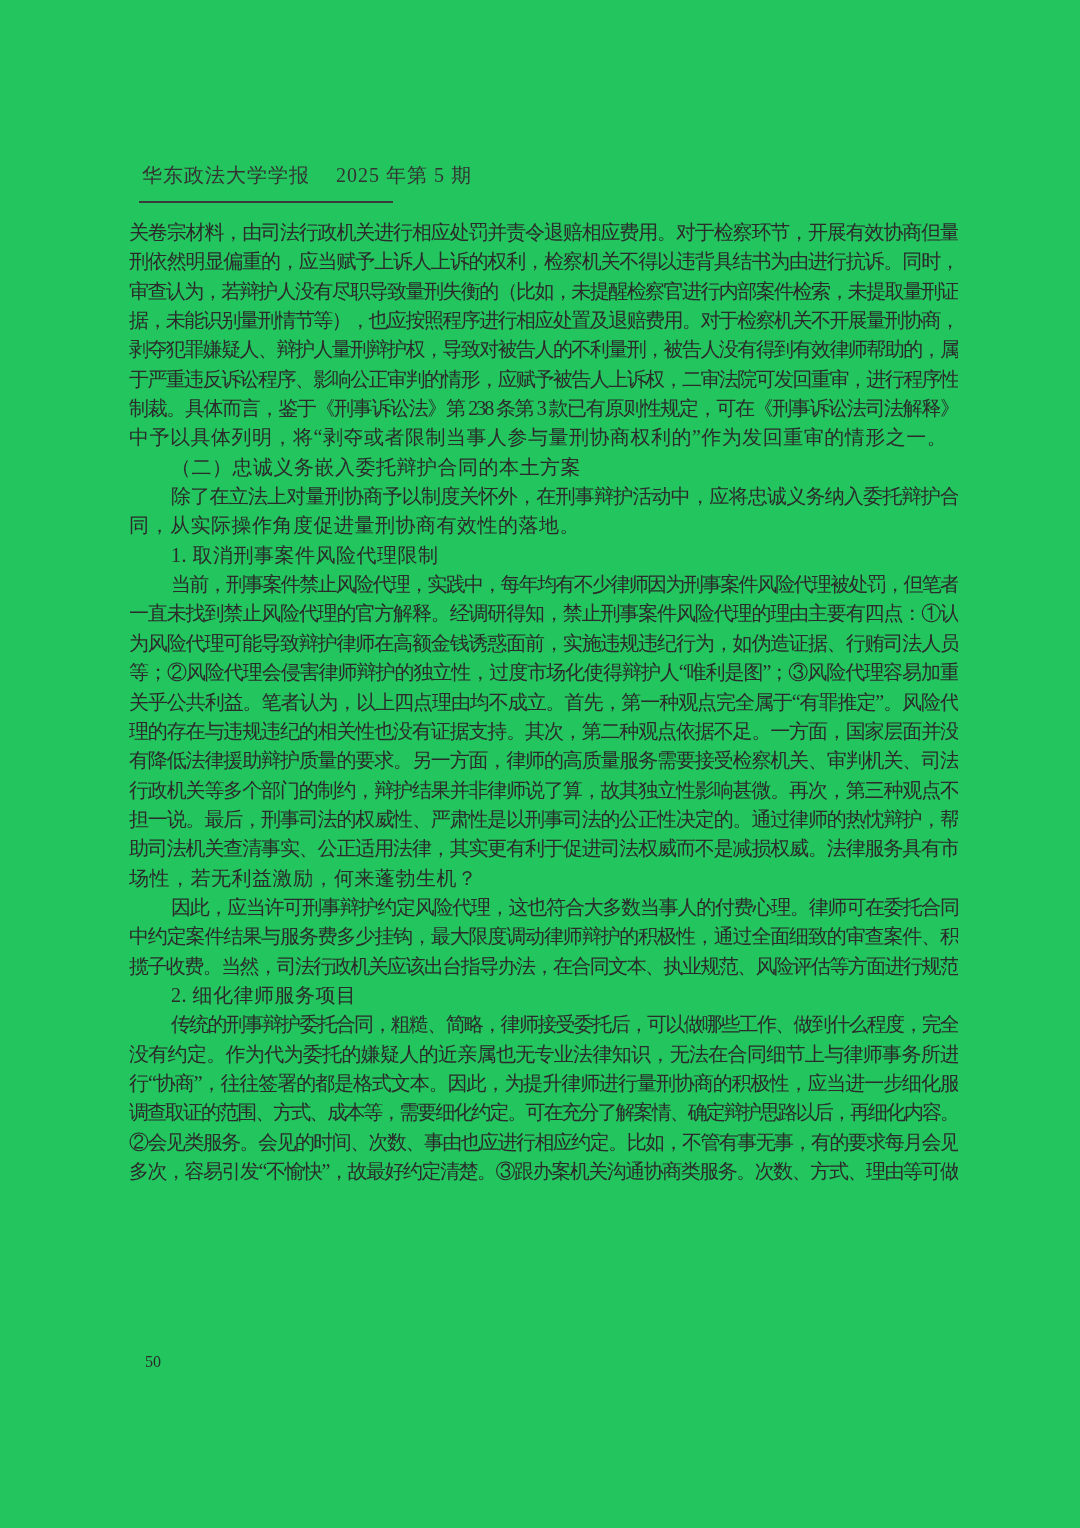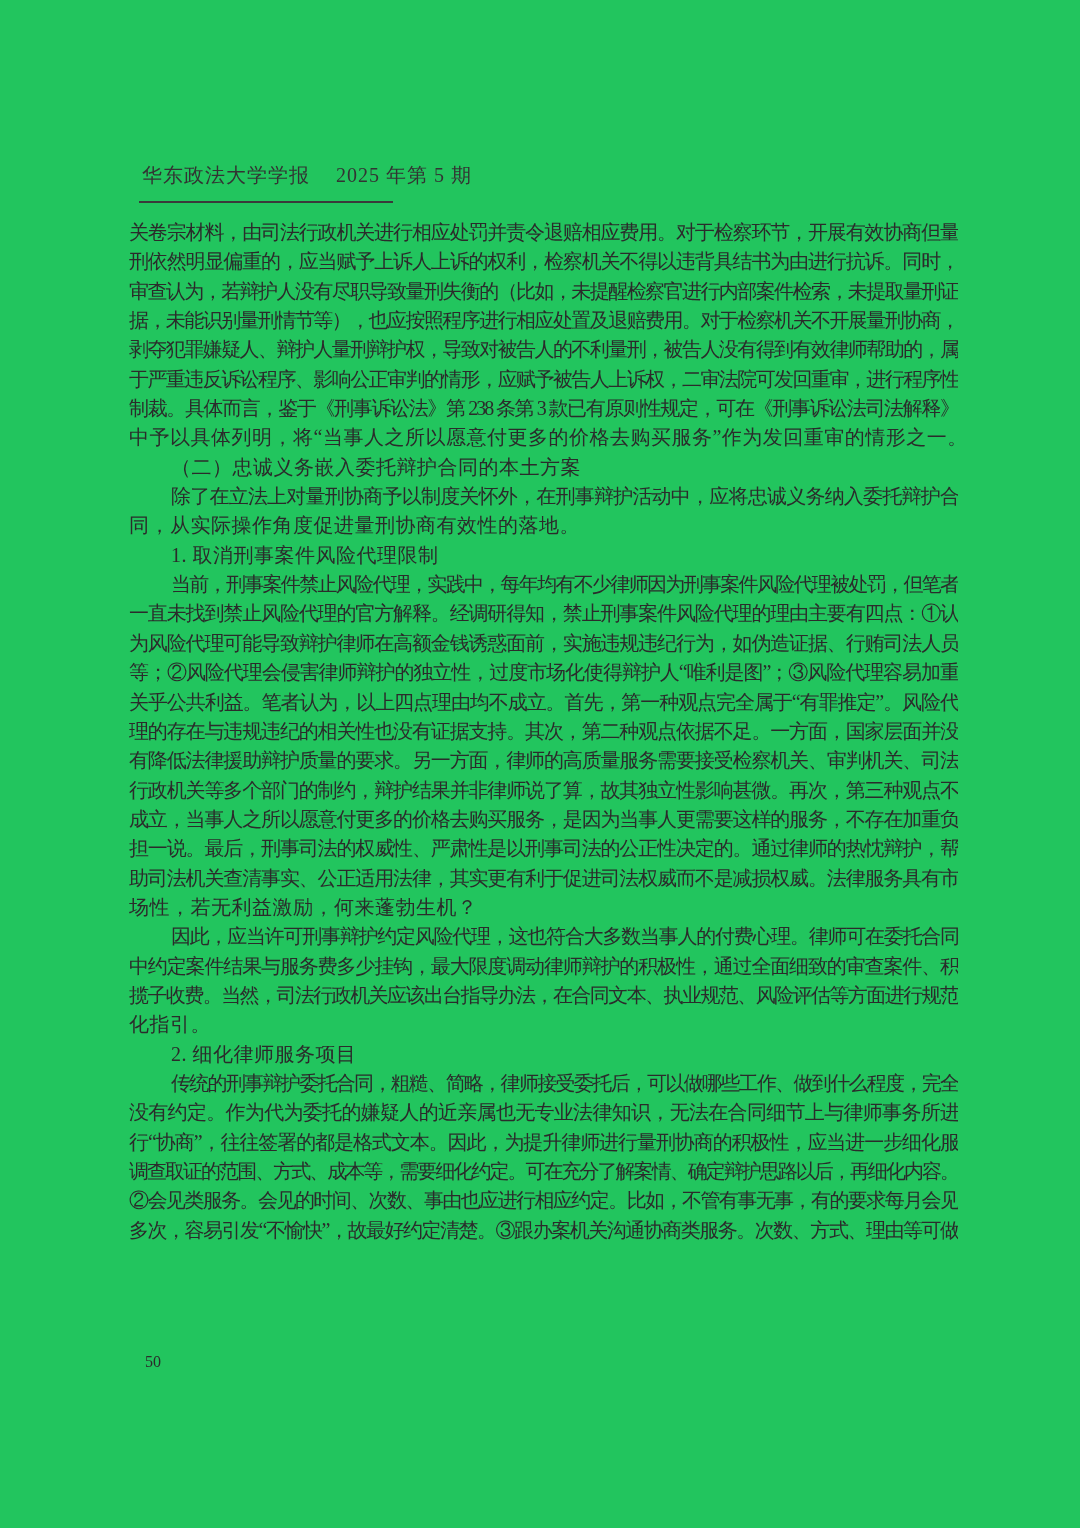--- a/index.html
+++ b/index.html
@@ -83,41 +83,39 @@
   <div class="header-rule"></div>
 
   <div class="body-text">
       <div class="line">关卷宗材料，由司法行政机关进行相应处罚并责令退赔相应费用。对于检察环节，开展有效协商但量</div>
       <div class="line">刑依然明显偏重的，应当赋予上诉人上诉的权利，检察机关不得以违背具结书为由进行抗诉。同时，</div>
       <div class="line">审查认为，若辩护人没有尽职导致量刑失衡的（比如，未提醒检察官进行内部案件检索，未提取量刑证</div>
       <div class="line">据，未能识别量刑情节等），也应按照程序进行相应处置及退赔费用。对于检察机关不开展量刑协商，</div>
       <div class="line">剥夺犯罪嫌疑人、辩护人量刑辩护权，导致对被告人的不利量刑，被告人没有得到有效律师帮助的，属</div>
       <div class="line">于严重违反诉讼程序、影响公正审判的情形，应赋予被告人上诉权，二审法院可发回重审，进行程序性</div>
       <div class="line">制裁。具体而言，鉴于《刑事诉讼法》第 238 条第 3 款已有原则性规定，可在《刑事诉讼法司法解释》</div>
-      <div class="line nojust">中予以具体列明，将“当事人之所以愿意付更多的价格去购买服务”作为发回重审的情形之一。</div>
+      <div class="line nojust">中予以具体列明，将“剥夺或者限制当事人参与量刑协商权利的”作为发回重审的情形之一。</div>
       <div class="line indent nojust">（二）忠诚义务嵌入委托辩护合同的本土方案</div>
       <div class="line indent">除了在立法上对量刑协商予以制度关怀外，在刑事辩护活动中，应将忠诚义务纳入委托辩护合</div>
       <div class="line nojust">同，从实际操作角度促进量刑协商有效性的落地。</div>
       <div class="line indent nojust">1. 取消刑事案件风险代理限制</div>
       <div class="line indent">当前，刑事案件禁止风险代理，实践中，每年均有不少律师因为刑事案件风险代理被处罚，但笔者</div>
       <div class="line">一直未找到禁止风险代理的官方解释。经调研得知，禁止刑事案件风险代理的理由主要有四点：①认</div>
       <div class="line">为风险代理可能导致辩护律师在高额金钱诱惑面前，实施违规违纪行为，如伪造证据、行贿司法人员</div>
       <div class="line">等；②风险代理会侵害律师辩护的独立性，过度市场化使得辩护人“唯利是图”；③风险代理容易加重</div>
       <div class="line">关乎公共利益。笔者认为，以上四点理由均不成立。首先，第一种观点完全属于“有罪推定”。风险代</div>
       <div class="line">理的存在与违规违纪的相关性也没有证据支持。其次，第二种观点依据不足。一方面，国家层面并没</div>
       <div class="line">有降低法律援助辩护质量的要求。另一方面，律师的高质量服务需要接受检察机关、审判机关、司法</div>
       <div class="line">行政机关等多个部门的制约，辩护结果并非律师说了算，故其独立性影响甚微。再次，第三种观点不</div>
-      <div class="line">成立，当事人之所以愿意付更多的价格去购买服务，是因为当事人更需要这样的服务，不存在加重负</div>
       <div class="line">担一说。最后，刑事司法的权威性、严肃性是以刑事司法的公正性决定的。通过律师的热忱辩护，帮</div>
       <div class="line">助司法机关查清事实、公正适用法律，其实更有利于促进司法权威而不是减损权威。法律服务具有市</div>
       <div class="line nojust">场性，若无利益激励，何来蓬勃生机？</div>
       <div class="line indent">因此，应当许可刑事辩护约定风险代理，这也符合大多数当事人的付费心理。律师可在委托合同</div>
       <div class="line">中约定案件结果与服务费多少挂钩，最大限度调动律师辩护的积极性，通过全面细致的审查案件、积</div>
       <div class="line">揽子收费。当然，司法行政机关应该出台指导办法，在合同文本、执业规范、风险评估等方面进行规范</div>
-      <div class="line nojust">化指引。</div>
       <div class="line indent nojust">2. 细化律师服务项目</div>
       <div class="line indent">传统的刑事辩护委托合同，粗糙、简略，律师接受委托后，可以做哪些工作、做到什么程度，完全</div>
       <div class="line">没有约定。作为代为委托的嫌疑人的近亲属也无专业法律知识，无法在合同细节上与律师事务所进</div>
       <div class="line">行“协商”，往往签署的都是格式文本。因此，为提升律师进行量刑协商的积极性，应当进一步细化服</div>
       <div class="line">调查取证的范围、方式、成本等，需要细化约定。可在充分了解案情、确定辩护思路以后，再细化内容。</div>
       <div class="line">②会见类服务。会见的时间、次数、事由也应进行相应约定。比如，不管有事无事，有的要求每月会见</div>
       <div class="line">多次，容易引发“不愉快”，故最好约定清楚。③跟办案机关沟通协商类服务。次数、方式、理由等可做</div>
     </div>
 
   <div class="page-number">50</div>

